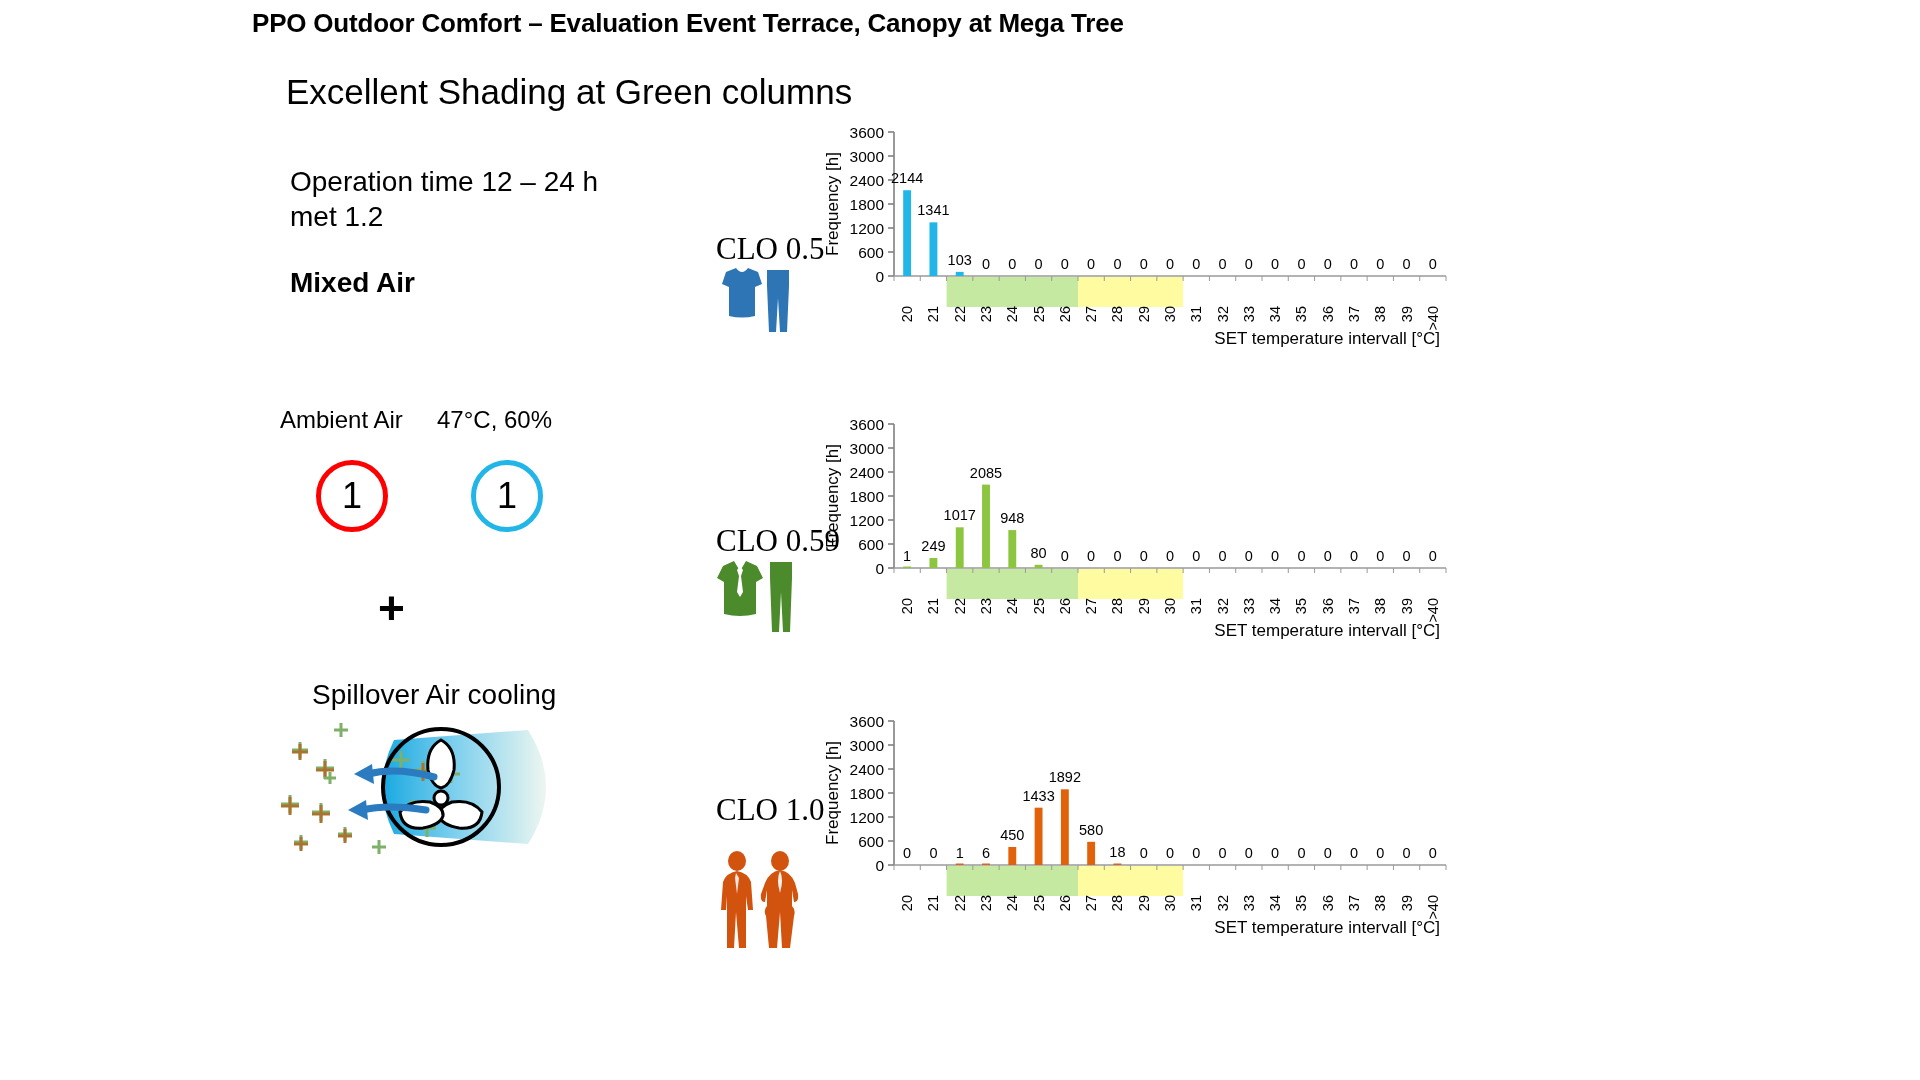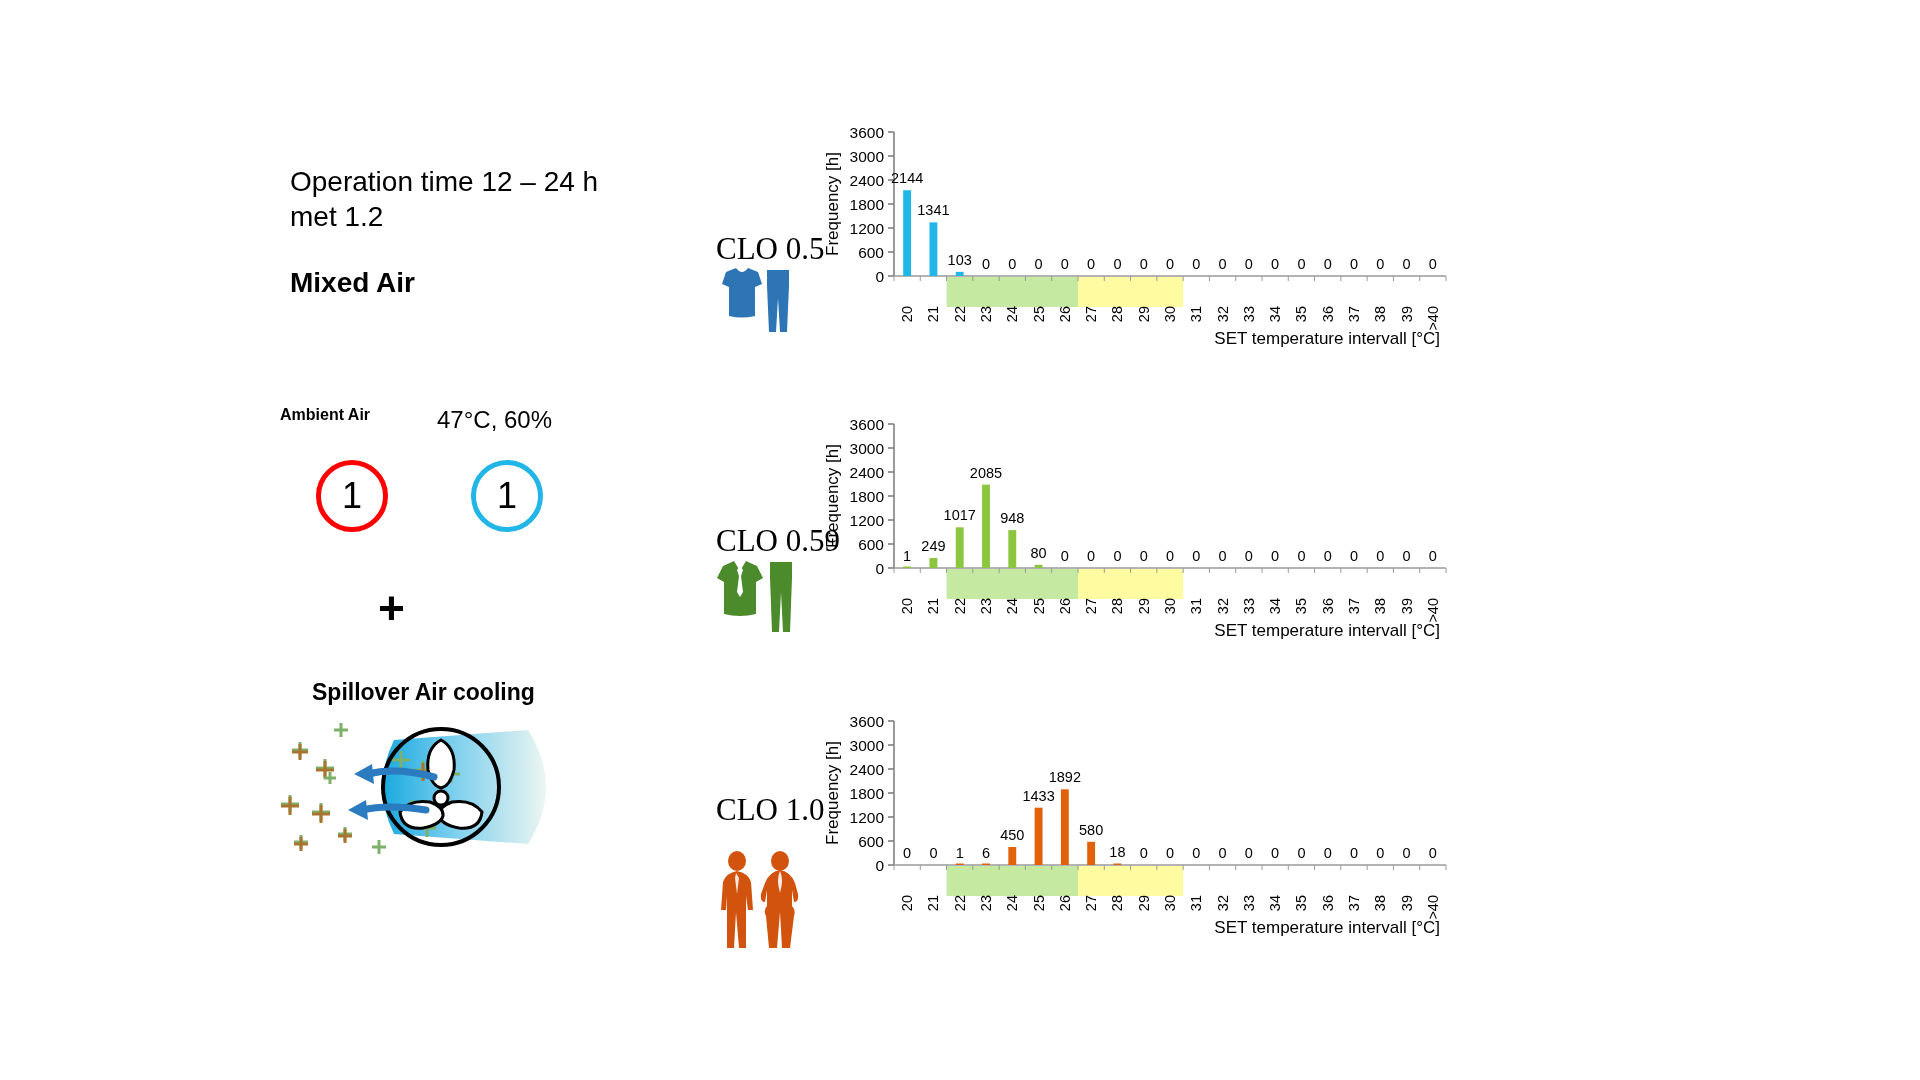--- a/index.html
+++ b/index.html
@@ -23,53 +23,55 @@
     position:absolute;left:286px;top:72px;
     font-size:35px;font-weight:400;white-space:nowrap;
   }
 
   
   .params{position:absolute;left:290px;top:165px;font-size:28px;line-height:34.5px;}
   .params div{white-space:nowrap;}
   .params .bold{font-weight:bold;margin-top:32px;}
 
   
-  .ambient-label{position:absolute;left:280px;top:406px;font-size:16px;white-space:nowrap;font-weight:bold;}
+  .ambient-label{position:absolute;left:280px;top:406px;font-size:24px;white-space:nowrap;}
   .ambient-val{position:absolute;left:437px;top:406px;font-size:24px;white-space:nowrap;}
   .circ{
     position:absolute;width:72px;height:72px;border-radius:50%;
     box-sizing:border-box;
     display:flex;align-items:center;justify-content:center;
     font-size:36px;line-height:1;color:#000;
   }
   .circ-red{left:316px;top:460px;border:5px solid #FF0000;}
   .circ-blue{left:471px;top:460px;border:5px solid #21B5E8;}
 
   .plus-sign{
     position:absolute;left:378px;top:585px;
     font-size:46px;font-weight:bold;line-height:1;
   }
 
   
-  .spill-label{position:absolute;left:312px;top:679px;font-size:23px;font-weight:bold;white-space:nowrap;}
+  .spill-label{position:absolute;left:312px;top:679px;font-size:28px;font-weight:normal;white-space:nowrap;}
   .spill-art{position:absolute;left:276px;top:712px;width:340px;height:150px;}
 
   
   .clo-label{position:absolute;font-size:31px;white-space:nowrap;font-family:Liberation Serif, serif;}
   .clo-art{position:absolute;}
 
   
   .chart{position:absolute;}
   .chart svg{display:block;}
 </style>
 </head>
 <body>
 
 <div class="slide">
 
+  <div class="title">PPO Outdoor Comfort – Evaluation Event Terrace, Canopy at Mega Tree</div>
+  <div class="subtitle">Excellent Shading at Green columns</div>
 
   <div class="params">
     <div>Operation time 12 – 24 h</div>
     <div>met 1.2</div>
     <div class="bold">Mixed Air</div>
   </div>
 
   <div class="ambient-label">Ambient Air</div>
   <div class="ambient-val">47°C, 60%</div>
   <div class="circ circ-red">

